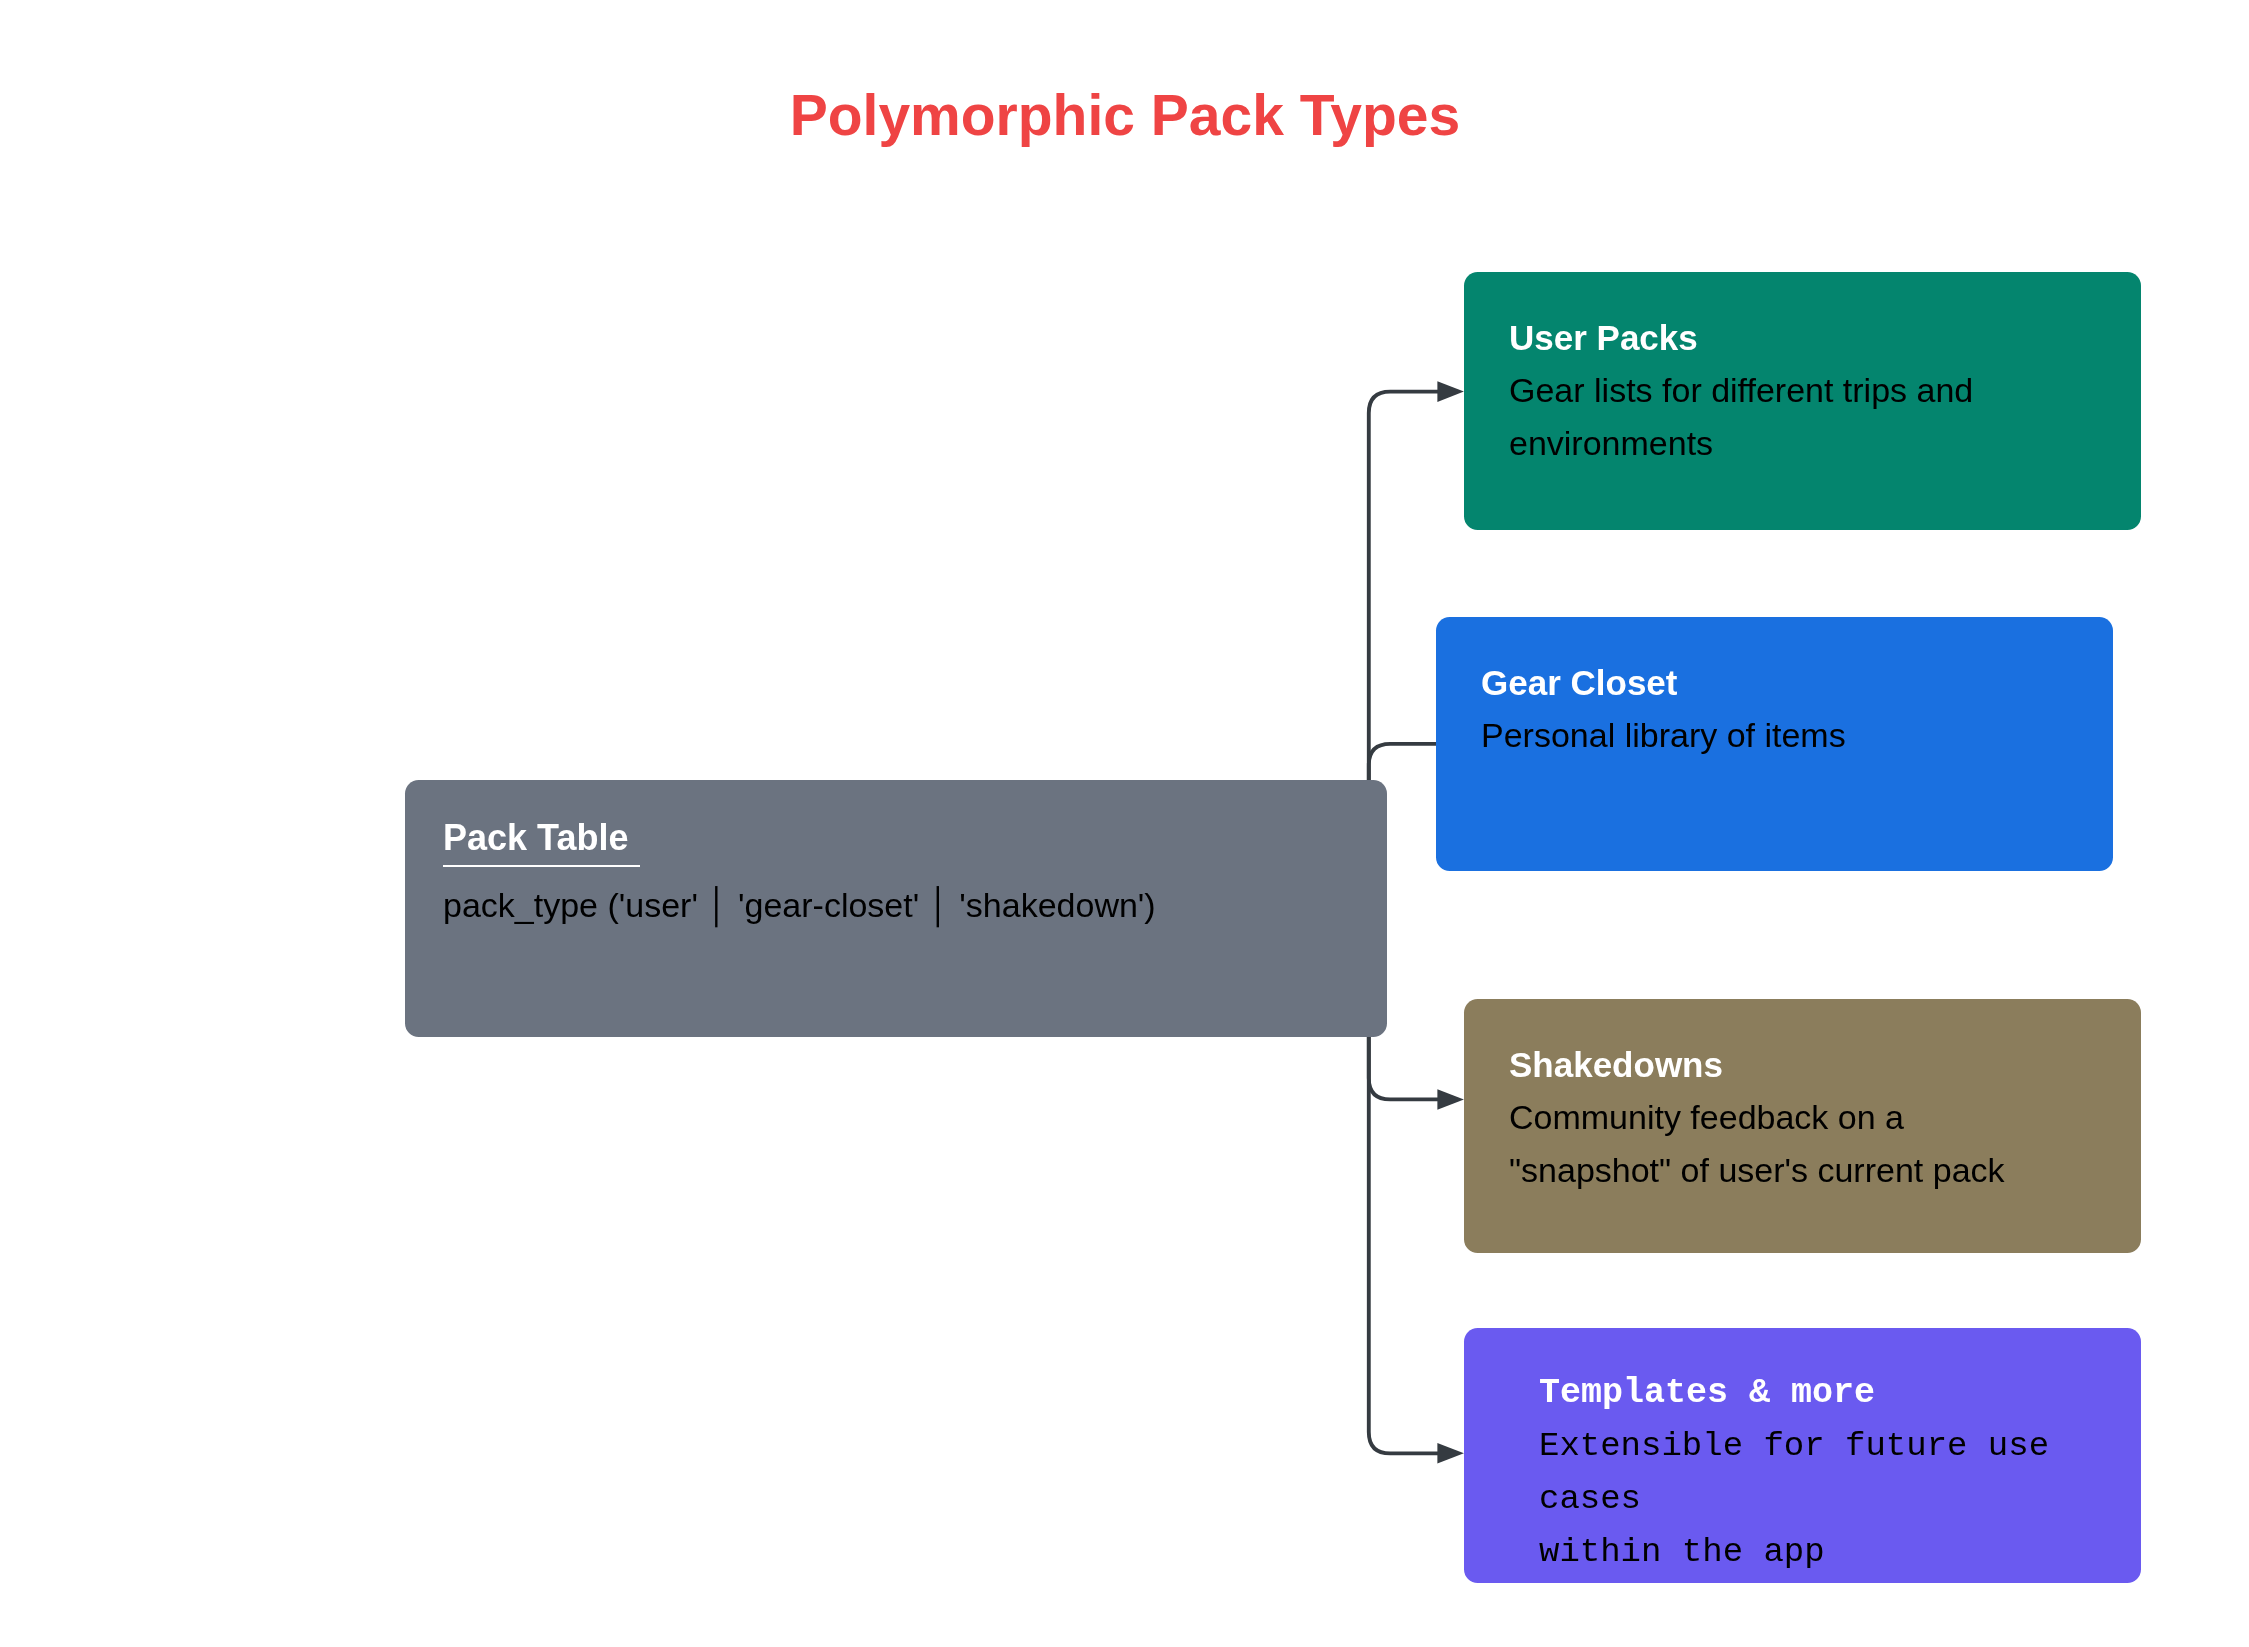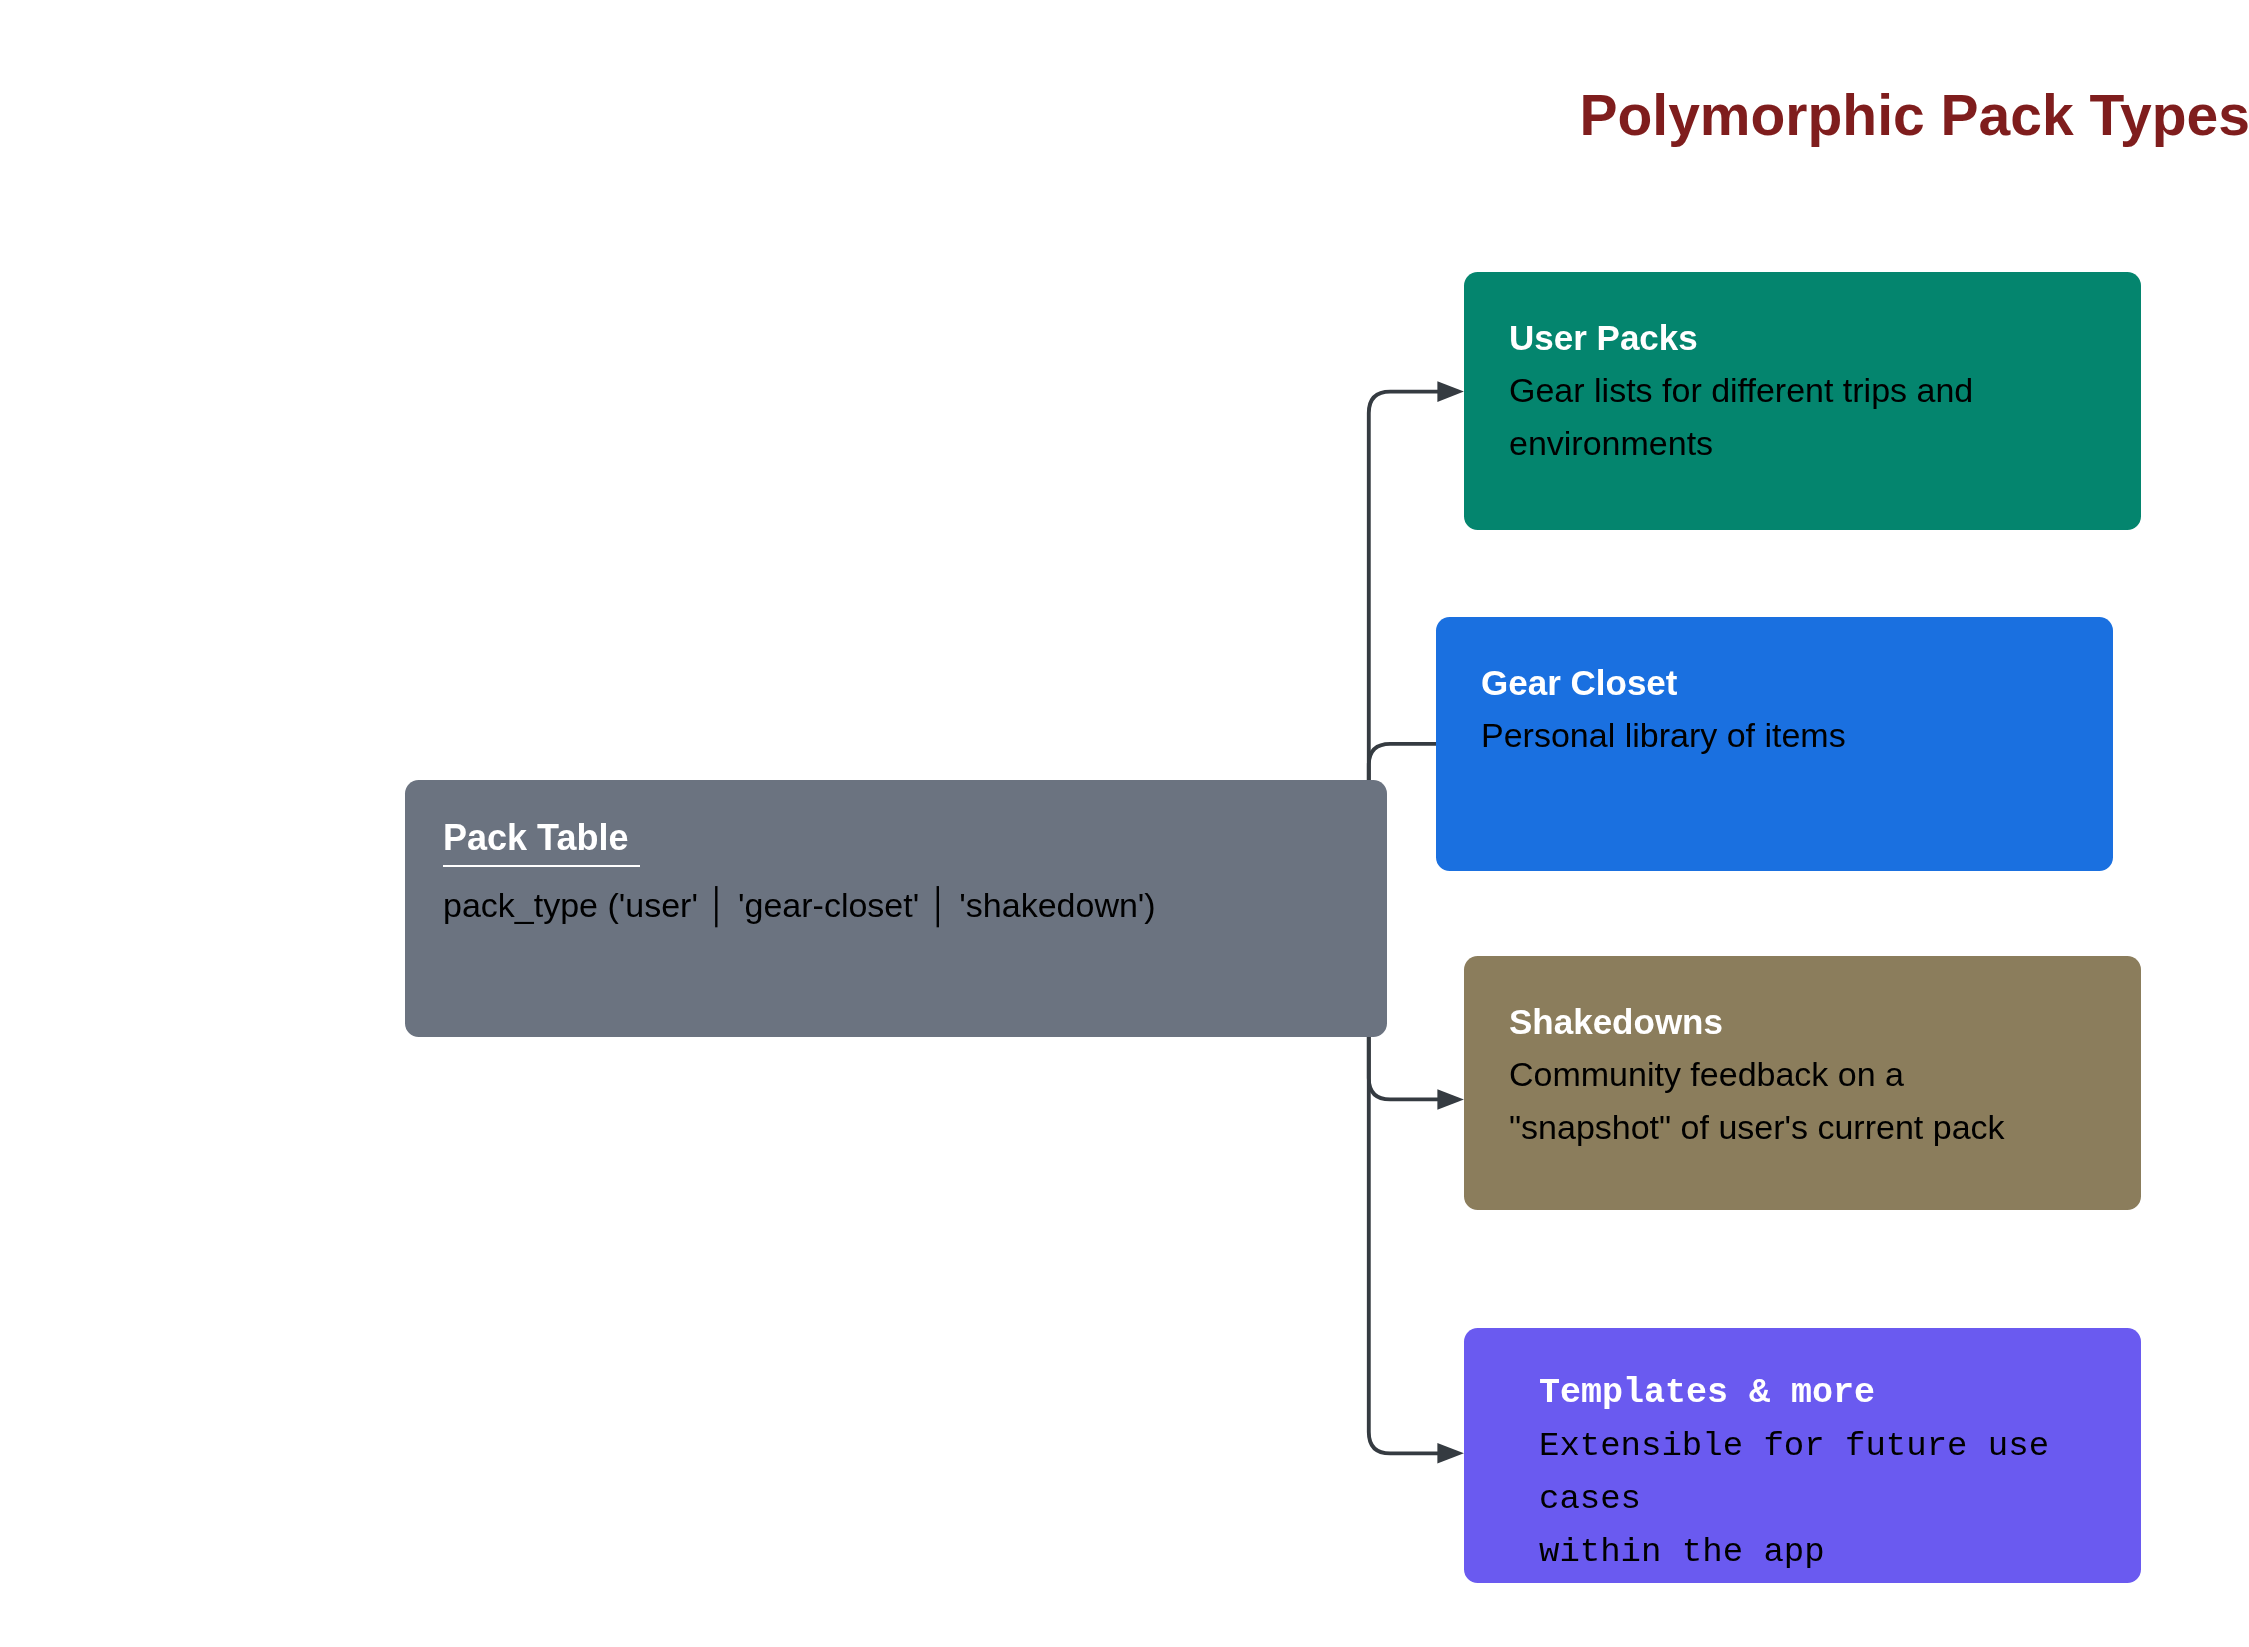--- a/index.html
+++ b/index.html
@@ -13,24 +13,24 @@
     width: 2250px;
     height: 1647px;
     background: #ffffff;
     overflow: hidden;
   }
   .page-title {
     position: absolute;
     left: 0;
     top: 82px;
     width: 2250px;
-    text-align: right;
+    text-align: center;
     font-size: 57px;
     font-weight: 700;
-    color: #7f1d1d;
+    color: #ef4444;
     letter-spacing: 0px;
   }
   #edges {
     position: absolute;
     left: 0;
     top: 0;
     width: 2250px;
     height: 1647px;
   }
   .node {
@@ -68,21 +68,21 @@
     padding-bottom: 6px;
     padding-right: 12px;
   }
   #pack-table .node-body {
     margin-top: 12px;
     white-space: nowrap;
   }
   
   #node-user-packs   { left: 1464px; top: 272px;  width: 677px; height: 258px; padding: 39px 34px 0 45px; }
   #node-gear-closet  { left: 1436px; top: 617px;  width: 677px; height: 254px; padding: 39px 34px 0 45px; }
-  #node-shakedowns   { left: 1464px; top: 956px; width: 677px; height: 254px; padding: 39px 34px 0 45px; }
+  #node-shakedowns   { left: 1464px; top: 999px; width: 677px; height: 254px; padding: 39px 34px 0 45px; }
   #node-templates    { left: 1464px; top: 1328px; width: 677px; height: 255px; padding: 39px 34px 0 75px; }
 </style>
 </head>
 <body>
 
 <div id="canvas">
 
   <div class="page-title">Polymorphic Pack Types</div>
 
   <svg id="edges" viewBox="0 0 2625 1922" xmlns="http://www.w3.org/2000/svg">

